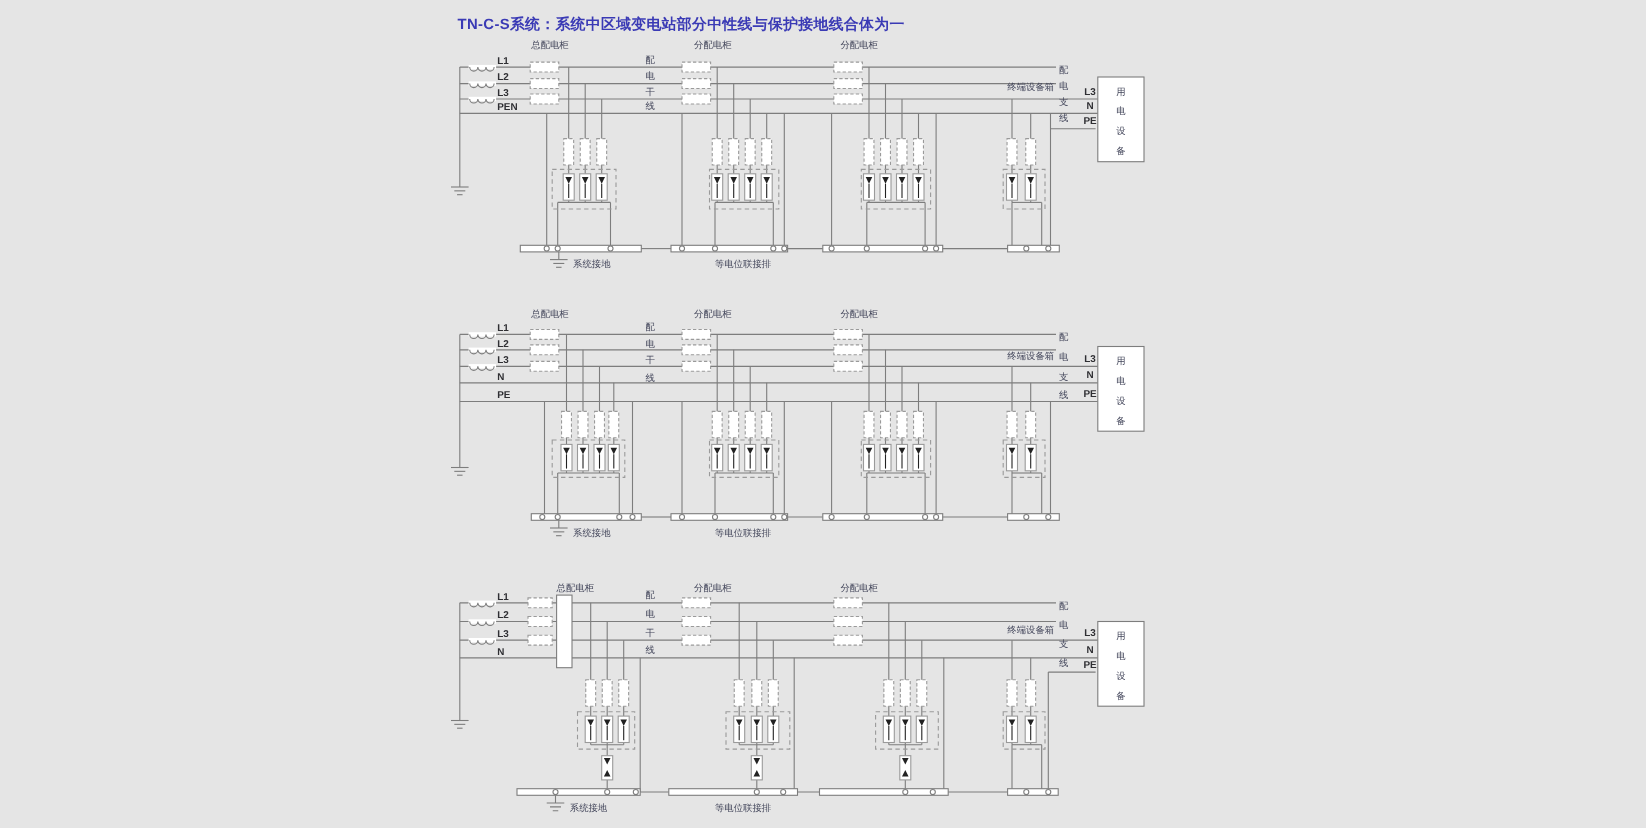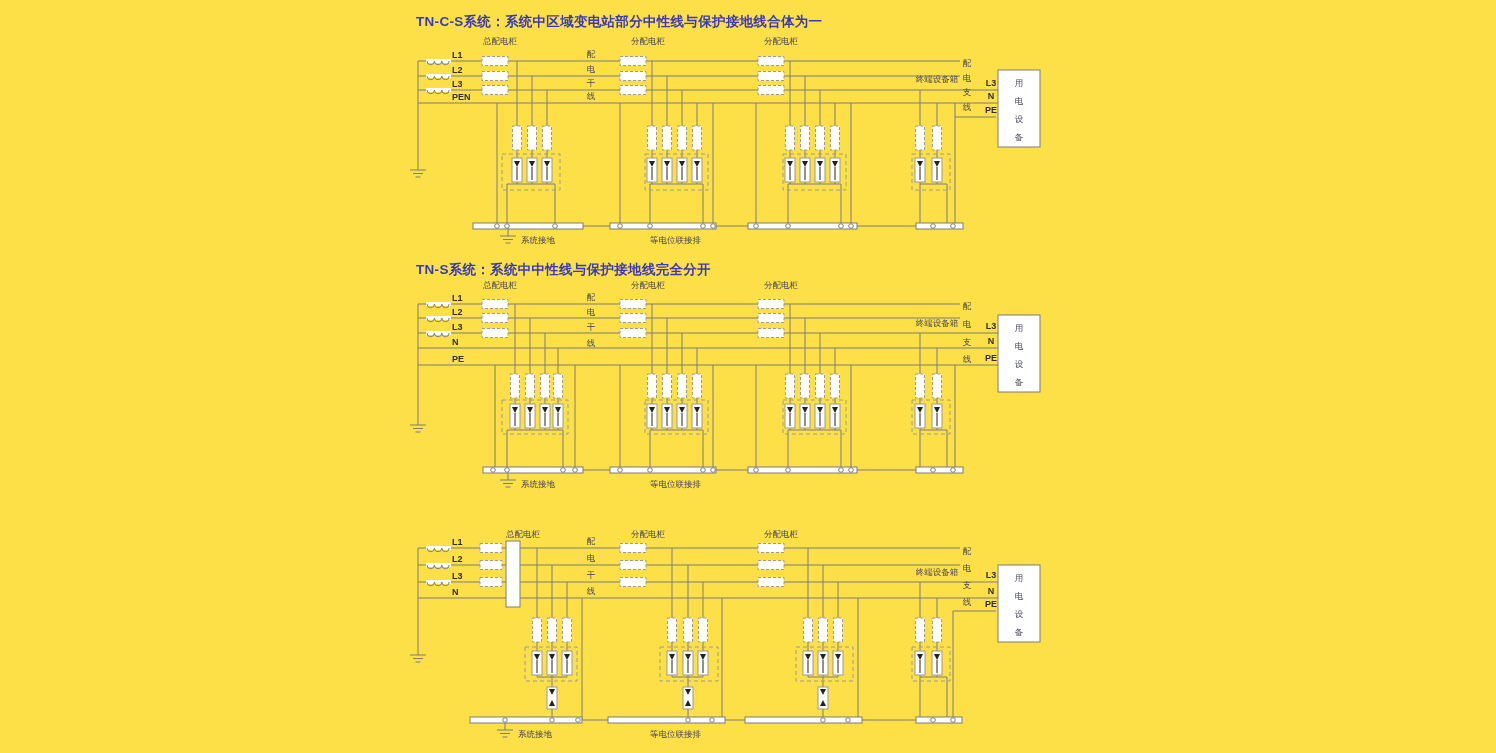--- a/index.html
+++ b/index.html
@@ -1,29 +1,28 @@
 <!DOCTYPE html>
 <html><head>
 <meta charset="utf-8">
 <style>
   html,body{margin:0;padding:0;background:#fff;}
-  .page{position:relative;width:1496px;height:753px;background:#fde047;overflow:hidden;
+  .page{position:relative;width:1496px;height:753px;background:#e5e5e5;overflow:hidden;
         font-family:"Liberation Sans", sans-serif;}
   .dtitle{position:absolute;left:416px;font-size:13.5px;font-weight:600;color:#3a3ab5;
           letter-spacing:0.3px;white-space:nowrap;}
   svg{position:absolute;left:0;top:0;}
   text.lbl{font-family:"Liberation Sans", sans-serif;font-size:8.5px;fill:#42455a;}
   text.bus{font-family:"Liberation Sans", sans-serif;font-size:9px;font-weight:bold;fill:#2f2f33;}
 </style>
 </head>
 <body>
 
 <div class="page">
   <div class="dtitle" style="top:13px">TN-C-S系统：系统中区域变电站部分中性线与保护接地线合体为一</div>
-  <div class="dtitle" style="top:261px">TN-S系统：系统中中性线与保护接地线完全分开</div>
   <svg id="diagram-svg" width="1496" height="753" viewBox="0 0 1496 753">
       <line x1="418" y1="61" x2="418" y2="170" stroke="#7d7d7d" stroke-width="1"></line>
       <line x1="410" y1="170" x2="426" y2="170" stroke="#7d7d7d" stroke-width="1"></line>
       <line x1="413" y1="173.5" x2="423" y2="173.5" stroke="#7d7d7d" stroke-width="1"></line>
       <line x1="415.5" y1="177" x2="420.5" y2="177" stroke="#7d7d7d" stroke-width="1"></line>
       <line x1="418" y1="61" x2="960" y2="61" stroke="#7d7d7d" stroke-width="1.1"></line>
       <text x="452" y="58" class="bus" text-anchor="start">L1</text>
       <rect x="426" y="59" width="25" height="4" fill="#fff" stroke="none" stroke-width="1"></rect>
       <path d="M427,61 a3.7,3.7 0 0 0 7.4,0 a3.7,3.7 0 0 0 7.4,0 a3.7,3.7 0 0 0 7.4,0" fill="none" stroke="#7d7d7d" stroke-width="1"></path>
       <line x1="418" y1="76" x2="960" y2="76" stroke="#7d7d7d" stroke-width="1.1"></line>

